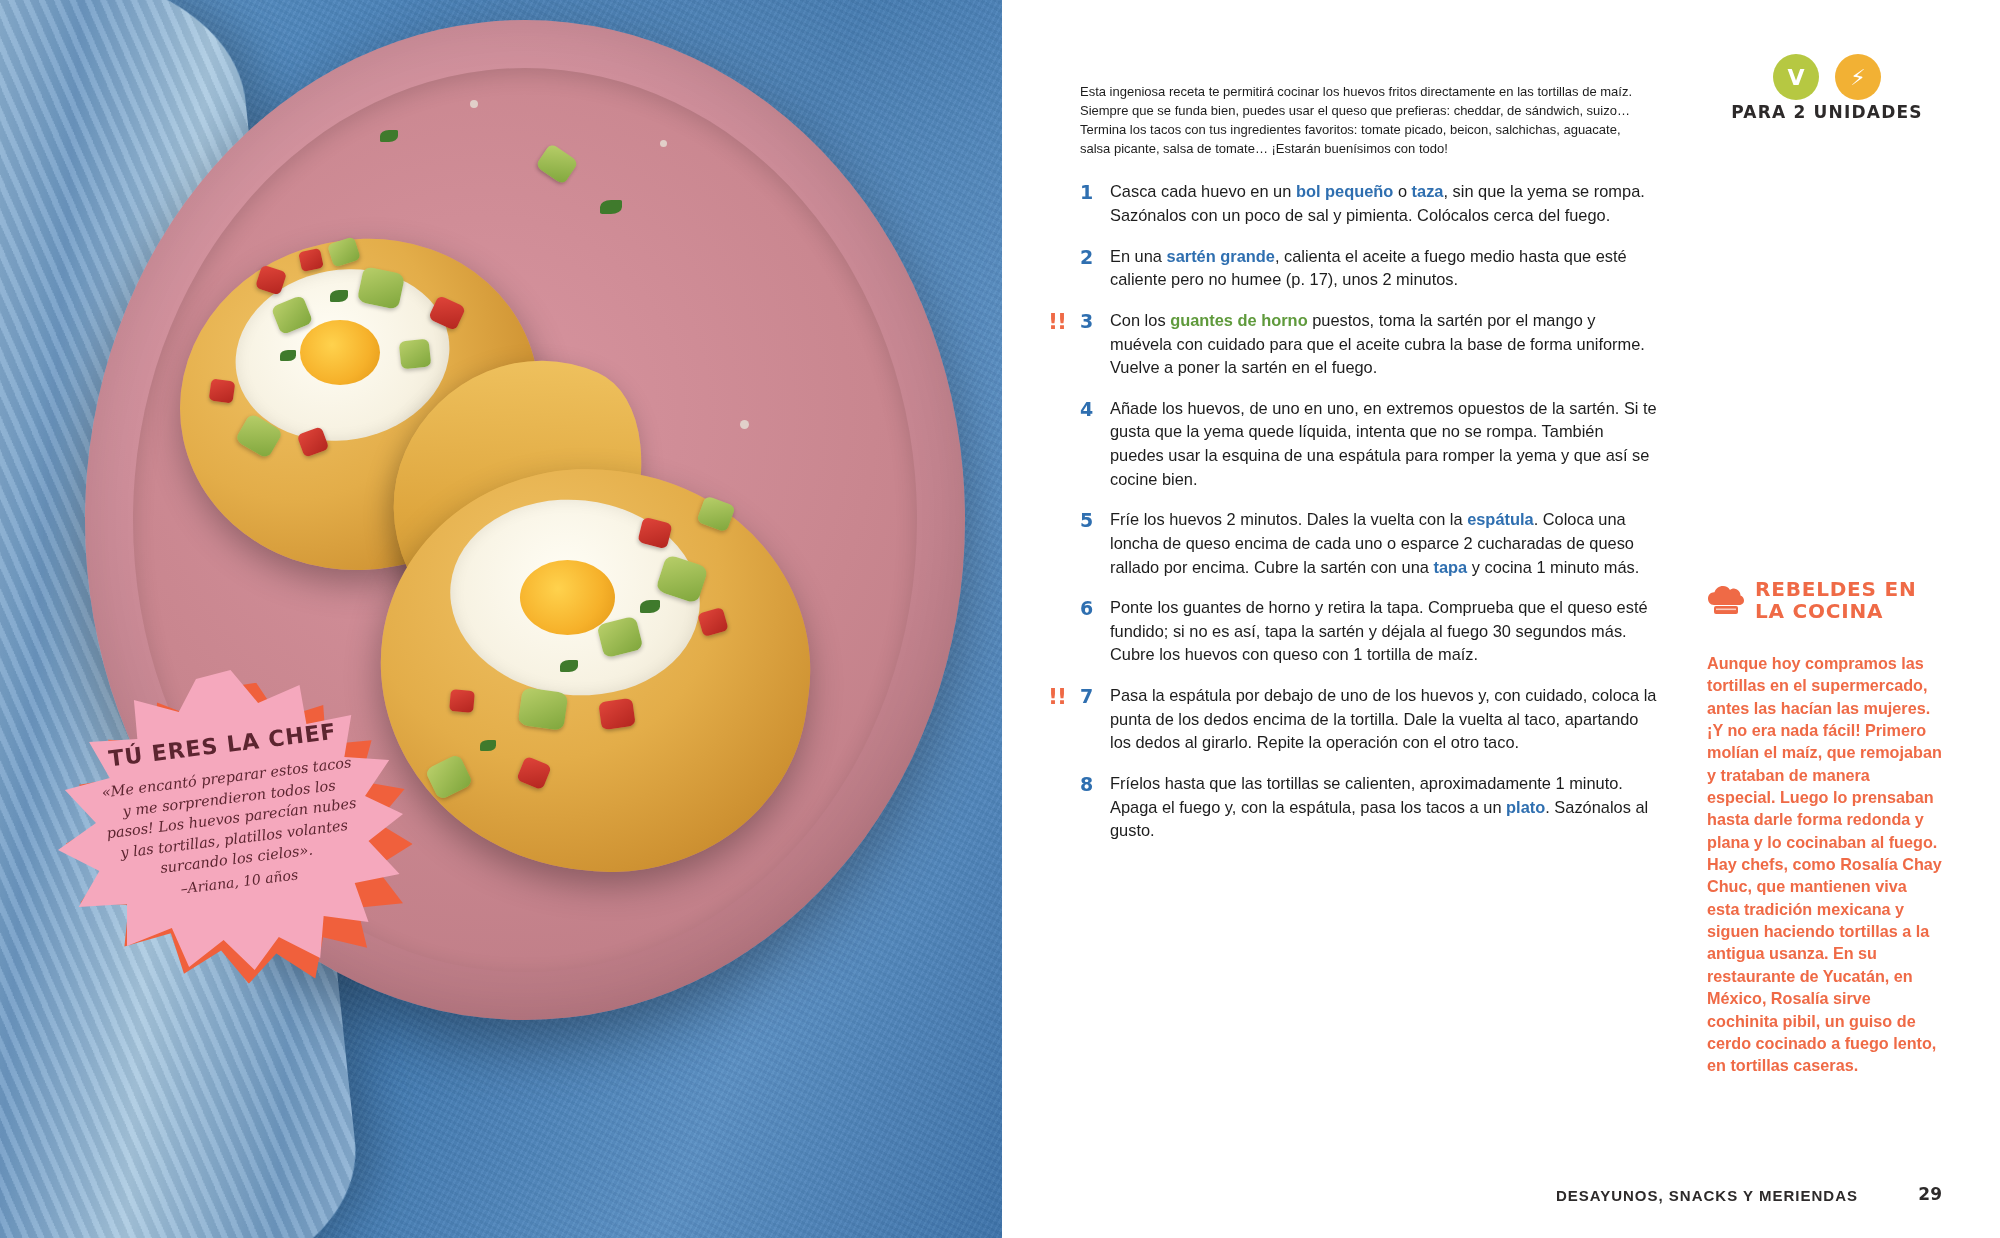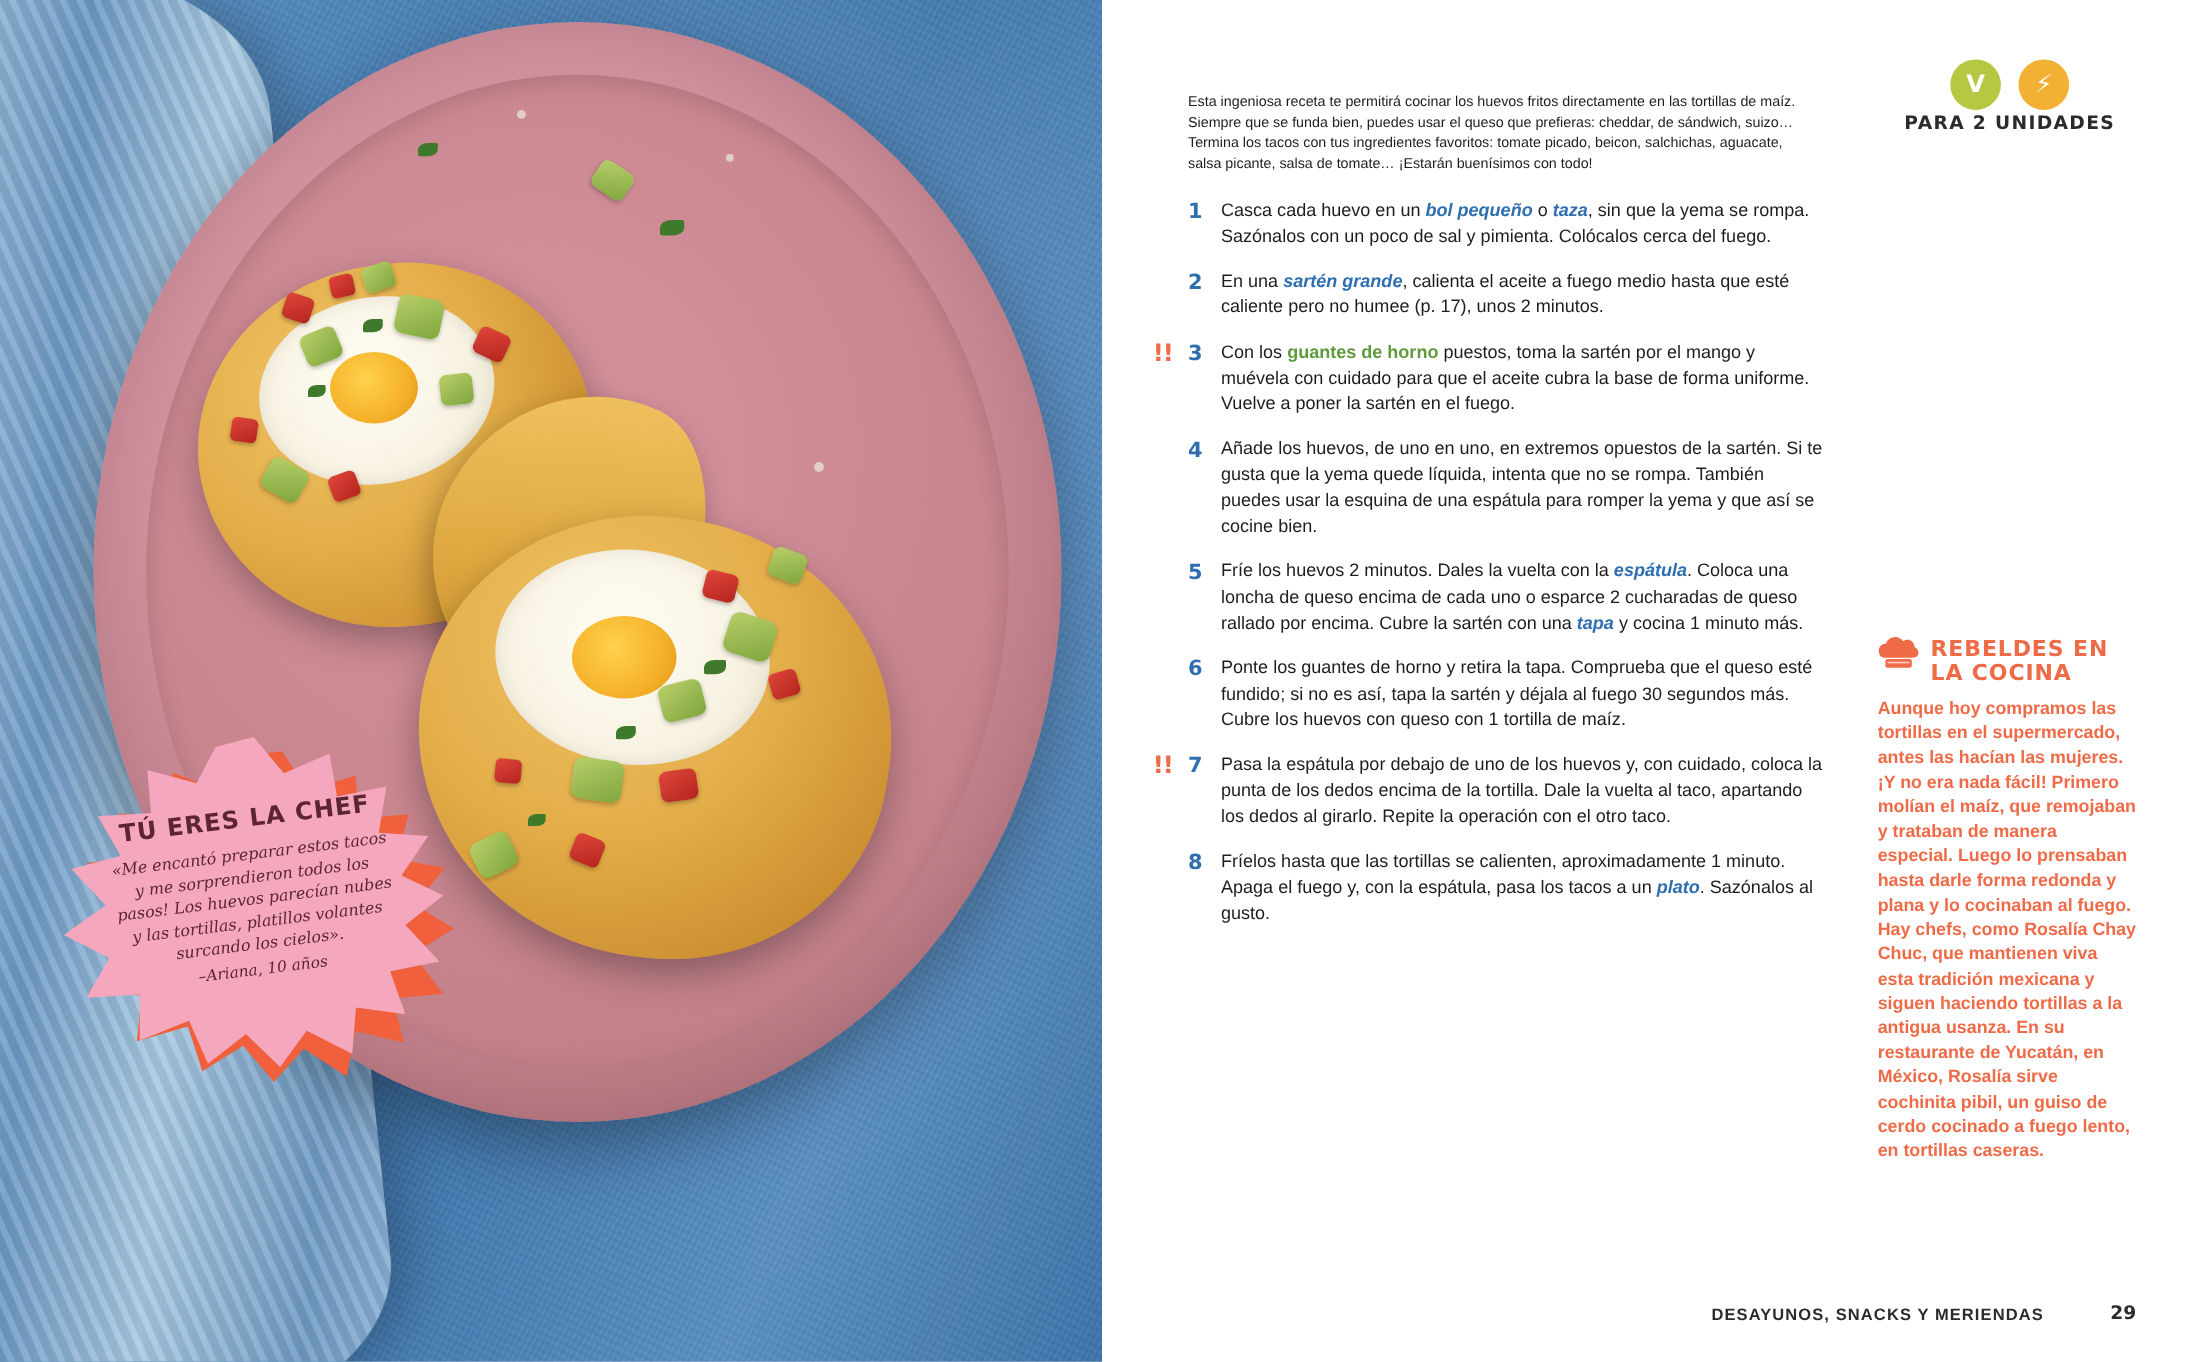--- a/index.html
+++ b/index.html
@@ -256,21 +256,21 @@
     font-size: 19px;
     font-family: "DejaVu Sans", sans-serif;
     line-height: 1.35;
   }
   .step-text {
     flex: 1;
     font-size: 16.4px;
     line-height: 1.44;
     color: #1d1d1d;
   }
-  .hl-blue { color: #2f6fb0; font-weight: bold; font-style: italic; }
+  .hl-blue { color: #2f6fb0; font-weight: bold; }
   .hl-green { color: #5f9a3c; font-weight: bold; }
 
   
   .ingredients {
     position: absolute;
     right: 58px;
     top: 196px;
     width: 232px;
     background: #bfe3da;
     border-radius: 8px;
@@ -295,23 +295,23 @@
 
   
   .rebeldes {
     position: absolute;
     right: 58px;
     top: 578px;
     width: 235px;
   }
   .rebeldes-head {
     display: flex;
-    align-items: flex-start;
+    align-items: flex-end;
     gap: 10px;
-    margin-bottom: 10px;
+    margin-bottom: 29px;
   }
   .rebeldes-title {
     font-family: "DejaVu Sans", sans-serif;
     font-weight: bold;
     font-size: 20px;
     line-height: 1.12;
     color: #ef6a46;
     letter-spacing: .8px;
   }
   .rebeldes-body {

